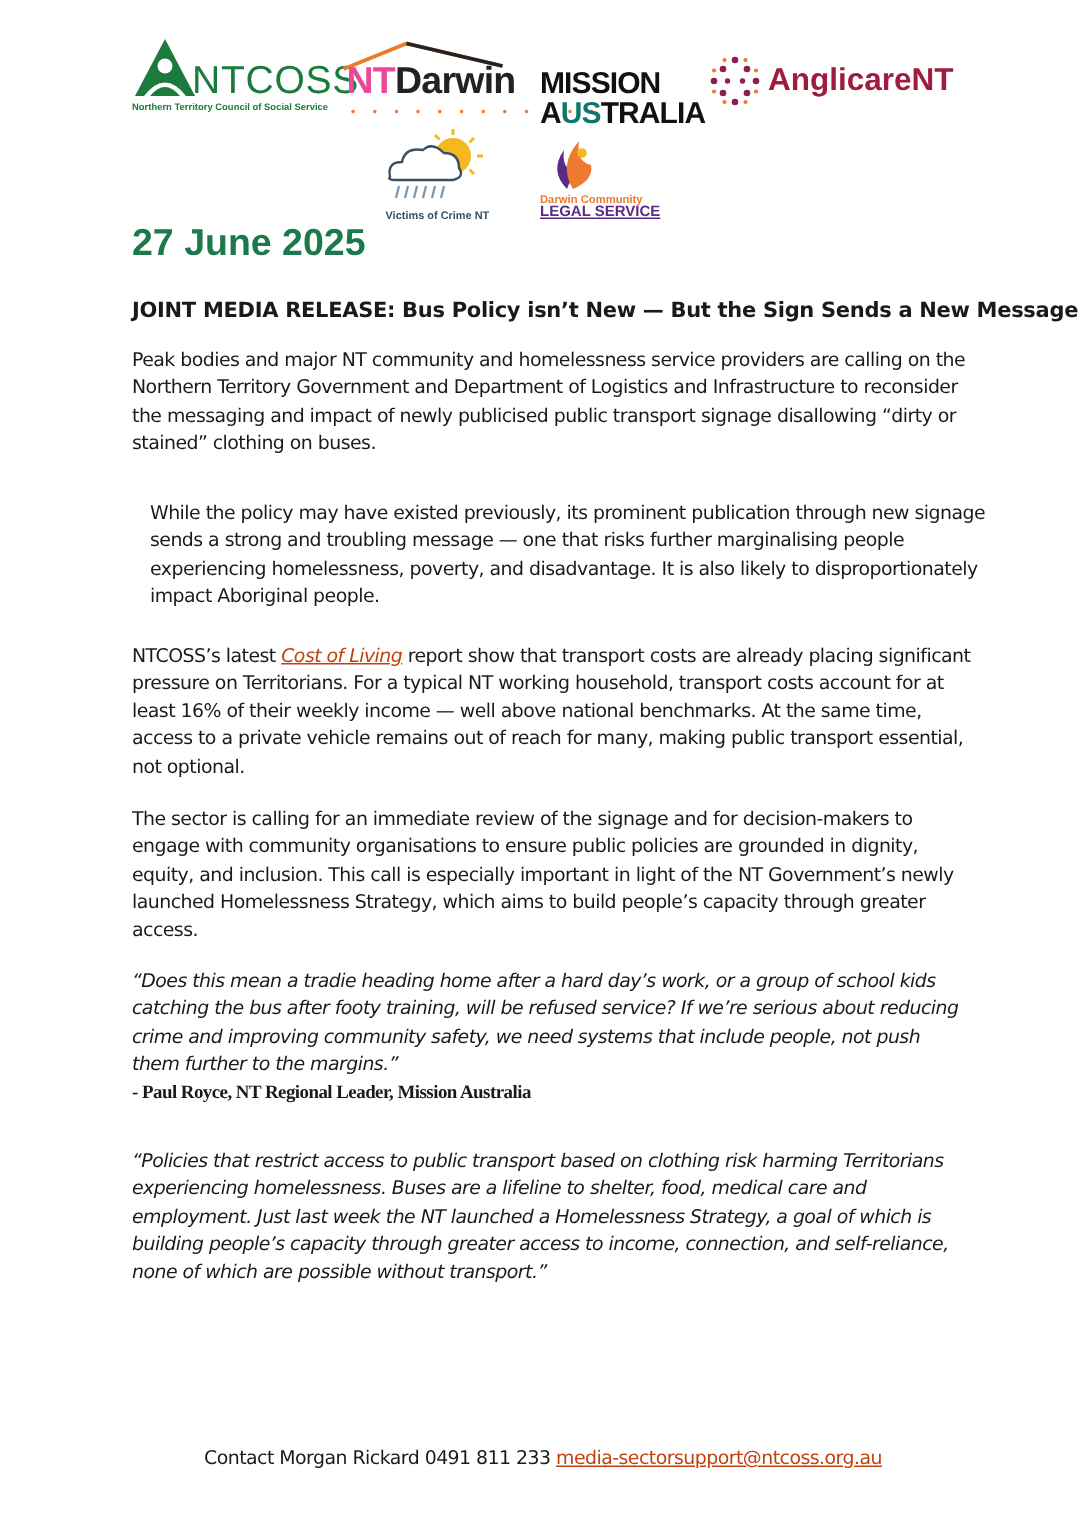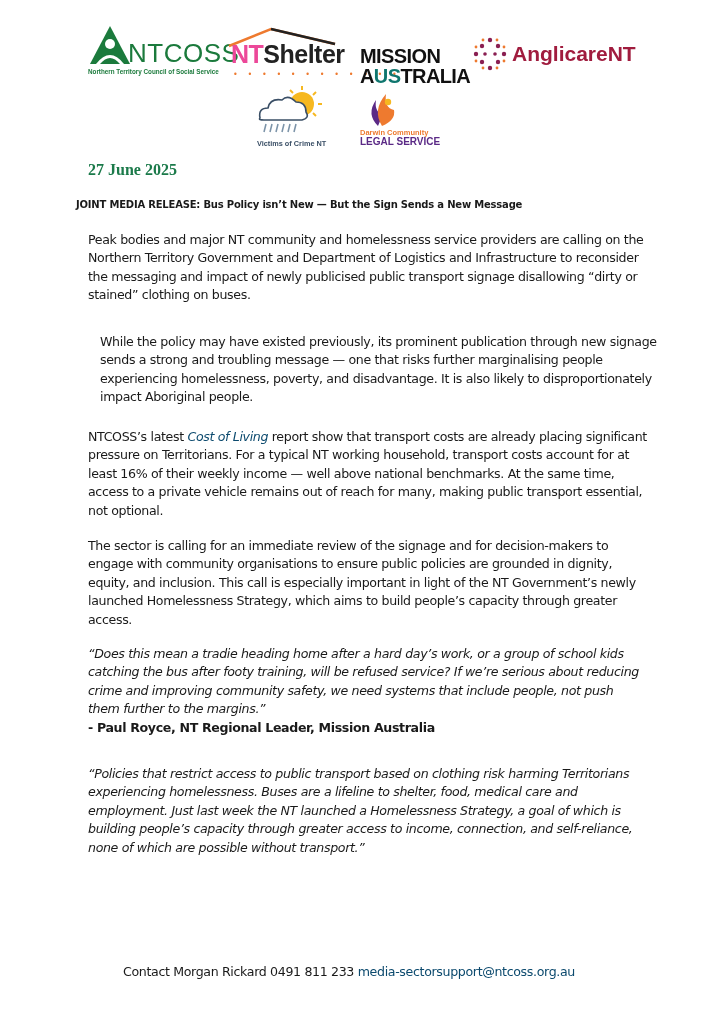--- a/index.html
+++ b/index.html
@@ -28,33 +28,33 @@
   .anglicare { left: 472px; top: 36px; width: 170px; height: 36px; }
   .anglicare-word { position: absolute; left: 40px; top: 6px; font-family: "Liberation Sans", sans-serif;
                     font-size: 21px; font-weight: bold; color: #a01c3e; white-space: nowrap; }
   .victims { left: 252px; top: 84px; width: 80px; height: 66px; }
   .victims-label { position: absolute; left: 5px; top: 55px; font-family: "Liberation Sans", sans-serif;
                    font-size: 7.3px; font-weight: bold; color: #3a4f66; white-space: nowrap; }
   .dcls { left: 360px; top: 90px; width: 90px; height: 60px; }
   .dcls-l1 { position: absolute; left: 0; top: 38px; font-family: "Liberation Sans", sans-serif;
              font-size: 7.5px; font-weight: bold; color: #ee7a2f; white-space: nowrap; }
   .dcls-l2 { position: absolute; left: 0; top: 46px; font-family: "Liberation Sans", sans-serif;
-             font-size: 10px; font-weight: bold; color: #5b2a86; white-space: nowrap; }
+             font-size: 10px; font-weight: bold; color: #5b2a86; white-space: nowrap; text-decoration: underline; }
 
   
-  .date { position: absolute; left: 88px; top: 148px; font-size: 16px; font-weight: bold; color: #1b7a4a;
-          font-family: Liberation Serif, serif; margin-top: 13px; }
-  .headline { position: absolute; left: 76px; top: 199px; width: 560px; font-size: 10px; font-weight: bold;
+  .date { position: absolute; left: 88px; top: 148px; font-size: 25px; font-weight: bold; color: #1b7a4a;
+          font-family: Liberation Sans, sans-serif; }
+  .headline { position: absolute; left: 88px; top: 199px; width: 560px; font-size: 14px; font-weight: bold;
               font-family: "DejaVu Sans", sans-serif; letter-spacing: -0.2px; white-space: nowrap; }
   .para { position: absolute; left: 88px; width: 560px; font-size: 12.6px; line-height: 18.4px;
           font-family: "DejaVu Sans", sans-serif; color: #1a1a1a; letter-spacing: -0.35px; }
   .para.italic { font-style: italic; }
-  .attr { font-style: normal; font-weight: bold; display: block; }
-  .link { color: #0c4a6e; }
-  .contact { position: absolute; left: 123px; top: 964px; font-size: 12.6px; color: #1a1a1a;
+  .attr { font-style: normal; font-weight: bold; display: block; font-family: Liberation Serif, serif; }
+  .link { color: #c2410c; text-decoration: underline; }
+  .contact { position: absolute; left: 136px; top: 964px; font-size: 12.6px; color: #1a1a1a;
              font-family: "DejaVu Sans", sans-serif; letter-spacing: -0.35px; white-space: nowrap; }
 </style>
 </head>
 <body>
 
 <div class="page">
 
   <div class="logo ntcoss">
     <svg width="44" height="42" viewBox="0 0 44 42" style="position:absolute;left:0;top:0">
       <path d="M2 40 L22 2 L42 40 Z" fill="#1b7a3c"></path>
@@ -64,21 +64,21 @@
     </svg>
     <span class="ntcoss-word">NTCOSS</span>
     <span class="ntcoss-sub">Northern Territory Council of Social Service</span>
   </div>
 
   <div class="logo ntshelter">
     <svg width="110" height="22" viewBox="0 0 110 22" style="position:absolute;left:0;top:0">
       <polyline points="2,20 44,3 108,18" fill="none" stroke="#ee7a2f" stroke-width="2.5"></polyline>
       <polyline points="44,3 108,18" fill="none" stroke="#222" stroke-width="2.5"></polyline>
     </svg>
-    <span class="ntshelter-word"><span class="nt">NT</span><span class="sh">Shelter</span></span>
+    <span class="ntshelter-word"><span class="nt">NT</span><span class="sh">Darwin</span></span>
     <span class="ntshelter-dots">• • • • • • • • • • • •</span>
   </div>
 
   <div class="logo mission">
     <div>MISSION</div>
     <div><span>A</span><span class="us">US</span><span>TRALIA</span></div>
   </div>
 
   <div class="logo anglicare">
     <svg width="36" height="36" viewBox="0 0 36 36" style="position:absolute;left:0;top:0">

